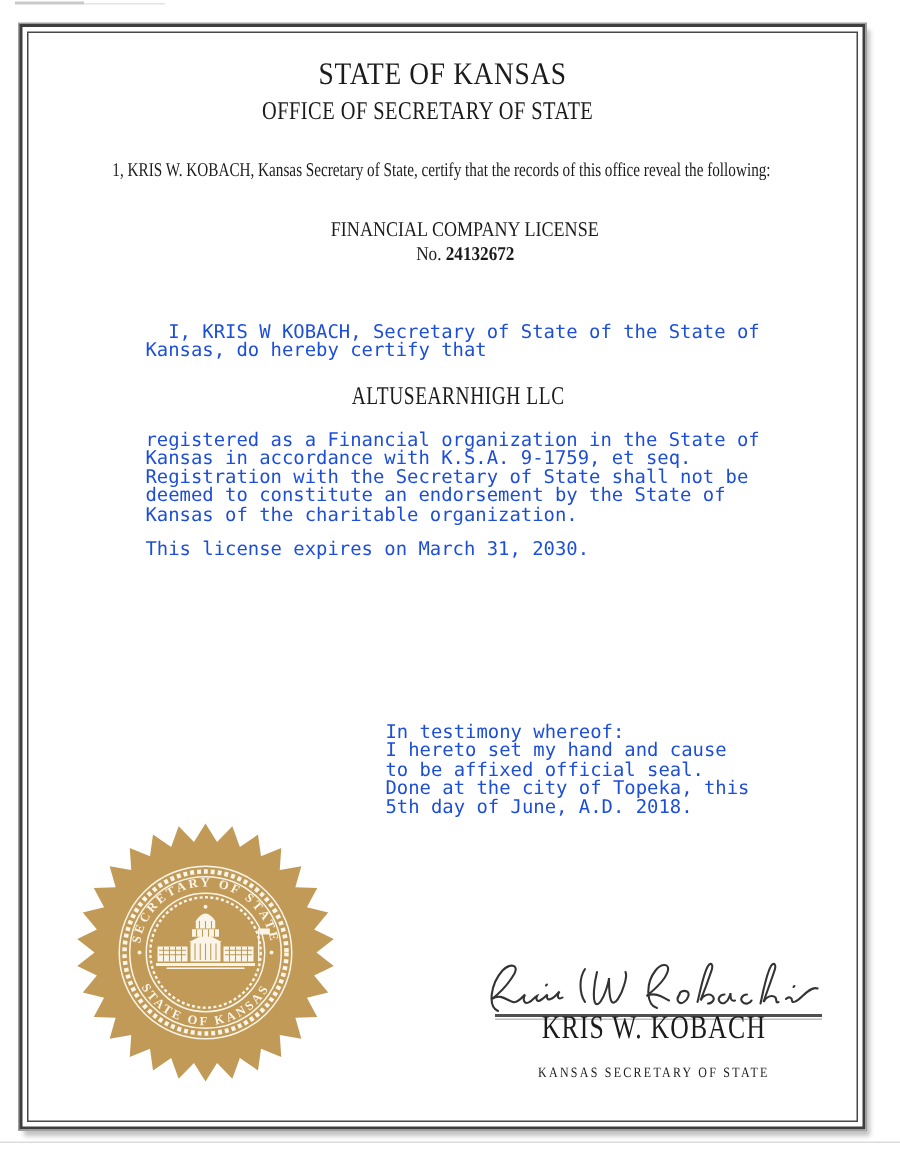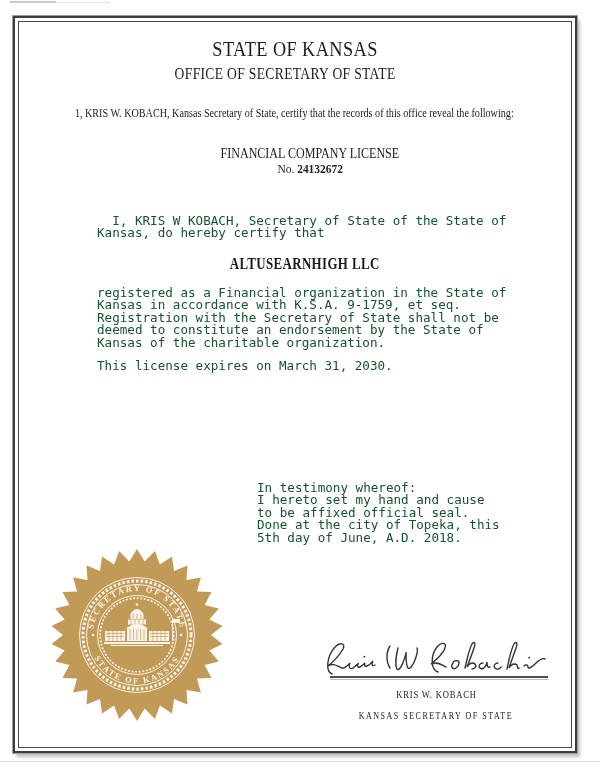--- a/index.html
+++ b/index.html
@@ -6,21 +6,21 @@
   body{
     width:600px;height:772px;position:relative;overflow:hidden;
     background:#ffffff;color:#1b1b1b;
     font-family:"Liberation Serif",serif;
   }
   *{box-sizing:border-box}
   .abs{position:absolute}
   .center{text-align:center}
   .mono{
     font-family:"DejaVu Sans Mono",monospace;
-    font-size:12.6px;line-height:12.45px;white-space:pre;color:#14532d;
+    font-size:12.6px;line-height:12.45px;white-space:pre;color:#1d4ed8;
   }
   .cond{display:inline-block;transform-origin:50% 50%;white-space:nowrap}
 
   
   .artifact-top{left:10px;top:1px;width:46px;height:2px;background:#c9c9c9}
   .artifact-top2{left:56px;top:2px;width:54px;height:1px;background:#e4e4e4}
   .artifact-bottom{left:0;top:761px;width:600px;height:1px;background:#dcdcdc}
 
   
   .frame{
@@ -39,39 +39,39 @@
   .office-title{left:13px;top:64px;width:545px;font-size:17px;letter-spacing:.4px}
   .office-title .cond{transform:scaleX(.80)}
   .intro{left:13px;top:105px;width:464px;font-size:13px}
   .intro .cond{transform:scaleX(.78)}
   .license-type{left:13px;top:146px;width:594px;font-size:14px}
   .license-type .cond{transform:scaleX(.86)}
   .license-no{left:13px;top:161px;width:594px;font-size:13px}
   .license-no .cond{transform:scaleX(.88)}
   .license-no .num{font-weight:bold}
   .certify-block{left:97px;top:215px}
-  .company-name{left:13px;top:254px;width:584px;font-size:17px;font-weight:bold;letter-spacing:.5px}
+  .company-name{left:13px;top:254px;width:584px;font-size:17px;font-weight:normal;letter-spacing:.5px}
   .company-name .cond{transform:scaleX(.76)}
   .body-block{left:97px;top:287px}
   .expiry-line{left:97px;top:360px}
   .testimony-block{left:257px;top:482px}
 
   .seal{left:42px;top:540px;width:190px;height:190px}
   .seal text{
     font-family:"Liberation Serif",serif;font-weight:bold;
     font-size:8.4px;letter-spacing:1.9px;
   }
 
   .signature-svg{left:320px;top:634px;width:230px;height:46px}
   .signature-svg path{fill:none;stroke:#333;stroke-width:1.4;stroke-linecap:round}
   .sig-line{
     left:330px;top:676px;width:218px;height:4px;
     border-top:2px solid #4f4f4f;border-bottom:1px solid #bdbdbd;
   }
-  .printed-name{left:326px;top:688px;width:220px;font-size:11px;letter-spacing:1px}
+  .printed-name{left:326px;top:672px;width:220px;font-size:22px;letter-spacing:1px}
   .printed-name .cond{transform:scaleX(.78)}
   .printed-title{left:326px;top:711px;width:220px;font-size:9.5px;font-weight:normal;letter-spacing:1.8px}
   .printed-title .cond{transform:scaleX(.84)}
 </style>
 </head>
 <body>
 
 <div class="abs artifact-top"></div>
 <div class="abs artifact-top2"></div>
 <div class="abs artifact-bottom"></div>

